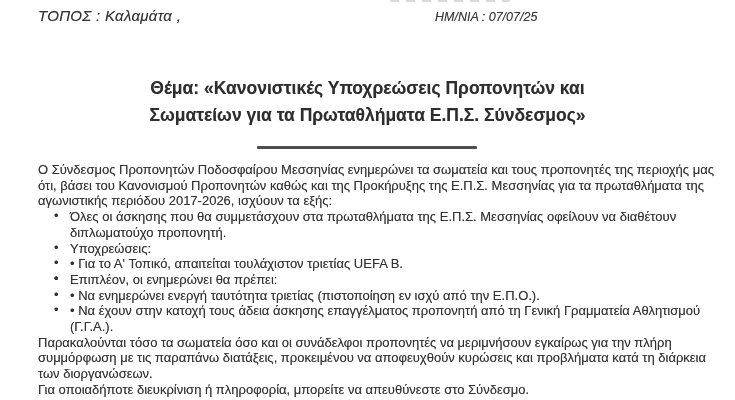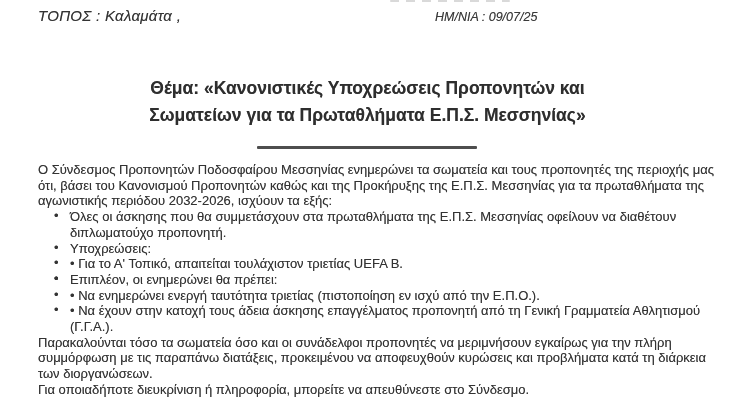--- a/index.html
+++ b/index.html
@@ -95,32 +95,32 @@
 </style>
 </head>
 <body>
 
 <div class="page doc-text">
 
   <div class="scan-artifact"></div>
 
   <div class="header-row">
     <span class="place-line">ΤΟΠΟΣ : Καλαμάτα ,</span>
-    <span class="date-line">ΗΜ/ΝΙΑ : 09/07/25</span>
+    <span class="date-line">ΗΜ/ΝΙΑ : 07/07/25</span>
   </div>
 
   <div class="title-block">
     <div>Θέμα: «Κανονιστικές Υποχρεώσεις Προπονητών και</div>
-    <div>Σωματείων για τα Πρωταθλήματα Ε.Π.Σ. Μεσσηνίας»</div>
+    <div>Σωματείων για τα Πρωταθλήματα Ε.Π.Σ. Σύνδεσμος»</div>
   </div>
 
   <div class="title-rule"></div>
 
   <div class="body-block">
-    <p>Ο Σύνδεσμος Προπονητών Ποδοσφαίρου Μεσσηνίας ενημερώνει τα σωματεία και τους προπονητές της περιοχής μας ότι, βάσει του Κανονισμού Προπονητών καθώς και της Προκήρυξης της Ε.Π.Σ. Μεσσηνίας για τα πρωταθλήματα της αγωνιστικής περιόδου 2032-2026, ισχύουν τα εξής:</p>
+    <p>Ο Σύνδεσμος Προπονητών Ποδοσφαίρου Μεσσηνίας ενημερώνει τα σωματεία και τους προπονητές της περιοχής μας ότι, βάσει του Κανονισμού Προπονητών καθώς και της Προκήρυξης της Ε.Π.Σ. Μεσσηνίας για τα πρωταθλήματα της αγωνιστικής περιόδου 2017-2026, ισχύουν τα εξής:</p>
 
     <ul class="bullet-list">
       <li>
         <span class="bullet-marker">•</span>
         <span>Όλες οι άσκησης που θα συμμετάσχουν στα πρωταθλήματα της Ε.Π.Σ. Μεσσηνίας οφείλουν να διαθέτουν διπλωματούχο προπονητή.</span>
       </li>
       <li>
         <span class="bullet-marker">•</span>
         <span>Υποχρεώσεις:</span>
       </li>

